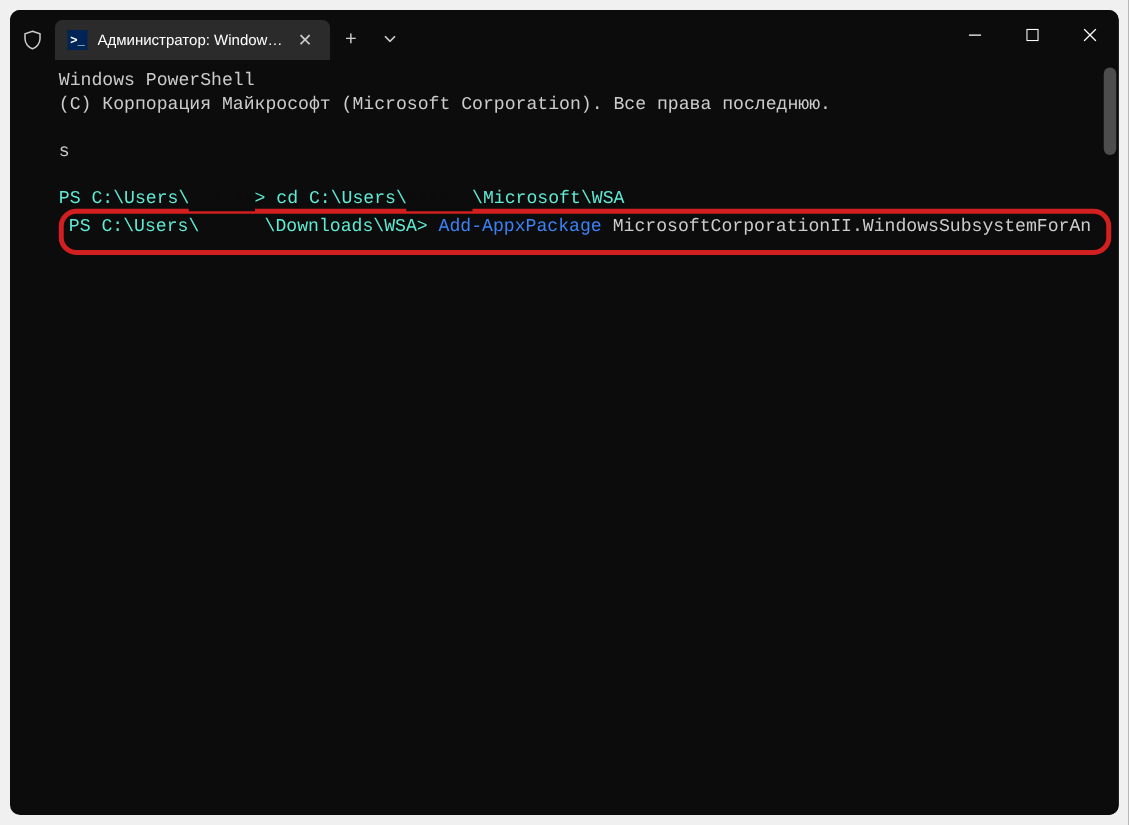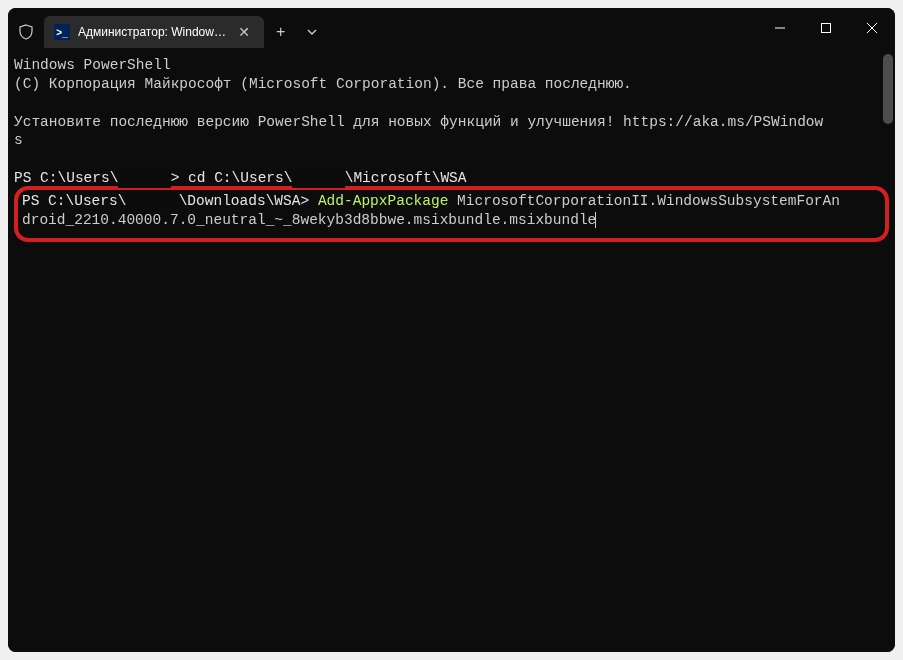--- a/index.html
+++ b/index.html
@@ -109,38 +109,39 @@
     .win-btn svg { width: 10px; height: 10px; }
     .terminal-body {
       flex: 1;
       background: #0c0c0c;
       padding: 8px 6px;
       color: #cccccc;
       font-size: 14.5px;
       line-height: 1.3;
       overflow: hidden;
       position: relative;
+      margin-left: 33px;
     }
     .terminal-line {
       white-space: pre-wrap;
       word-break: break-all;
     }
     .redacted {
       background: #0c0c0c;
       color: #0c0c0c;
       display: inline-block;
     }
     .highlight-box {
       border: 4px solid #d21f1f;
       border-radius: 14px;
       padding: 2px 4px 8px 4px;
       margin-top: -2px;
     }
-    .cmd-yellow { color: #bef264; }
-    .prompt-text { color: #e5e5e5; }
+    .cmd-yellow { color: #3b82f6; }
+    .prompt-text { color: #5eead4; }
     .cursor {
       display: inline-block;
       width: 1px;
       height: 16px;
       background: #cccccc;
       vertical-align: text-bottom;
       margin-left: -1px;
     }
     .scrollbar {
       position: absolute;
@@ -191,22 +192,20 @@
           </svg>
       </div>
     </div>
   </div>
 
   <div class="terminal-body">
     <div class="scrollbar"></div>
     <div class="terminal-line">Windows PowerShell</div>
     <div class="terminal-line">(C) Корпорация Майкрософт (Microsoft Corporation). Все права последнюю.</div>
     <div class="terminal-line">&nbsp;</div>
-    <div class="terminal-line">Установите последнюю версию PowerShell для новых функций и улучшения! https://aka.ms/PSWindow</div>
     <div class="terminal-line">s</div>
     <div class="terminal-line">&nbsp;</div>
     <div class="terminal-line"><span class="prompt-text">PS C:\Users\</span><span class="redacted">XXXXXX</span><span class="prompt-text">&gt; cd C:\Users\</span><span class="redacted">XXXXXX</span><span class="prompt-text">\Microsoft\WSA</span></div>
     <div class="highlight-box">
       <div class="terminal-line"><span class="prompt-text">PS C:\Users\</span><span class="redacted">XXXXXX</span><span class="prompt-text">\Downloads\WSA&gt; </span><span class="cmd-yellow">Add-AppxPackage</span><span> MicrosoftCorporationII.WindowsSubsystemForAn</span></div>
-      <div class="terminal-line"><span>droid_2210.40000.7.0_neutral_~_8wekyb3d8bbwe.msixbundle.msixbundle</span><span class="cursor"></span></div>
     </div>
   </div>
 </div>
 
 </body></html>

